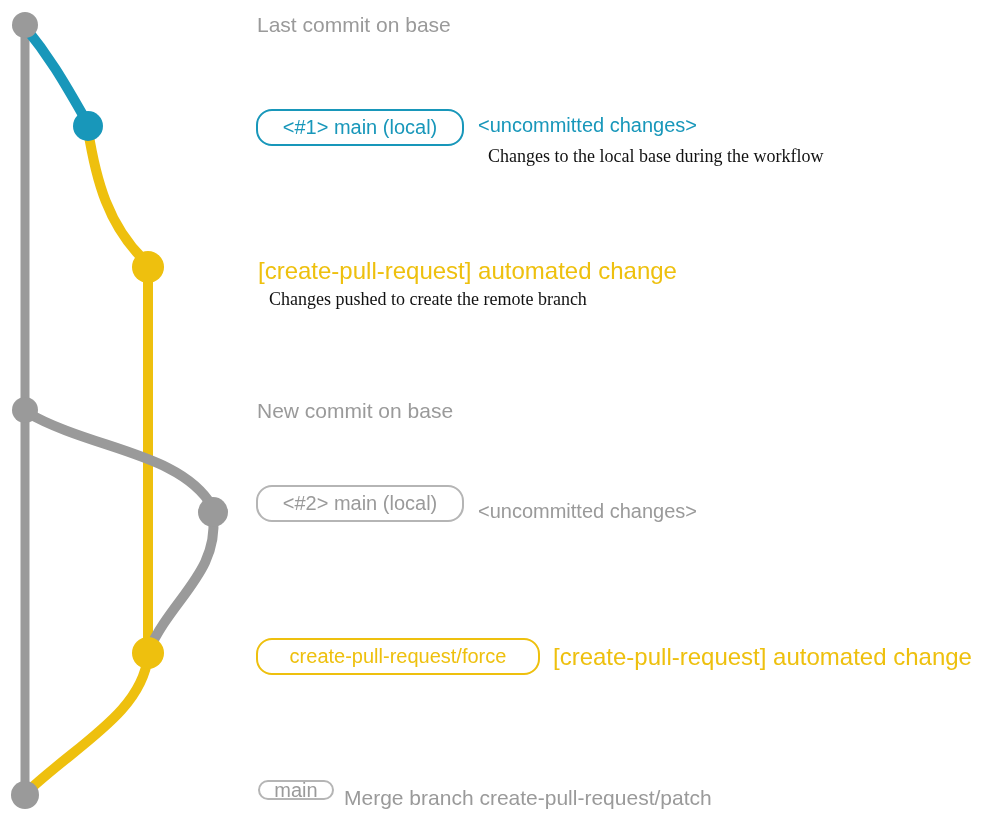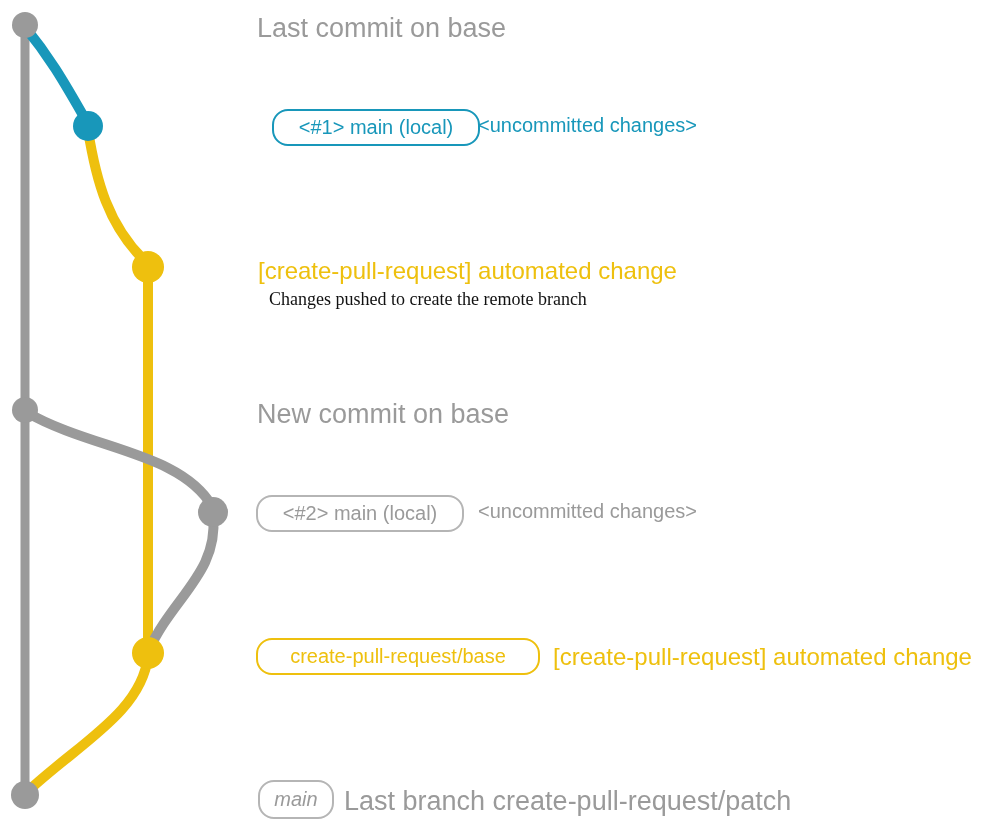--- a/index.html
+++ b/index.html
@@ -11,21 +11,21 @@
   .stroke-teal{stroke:var(--teal);}
   .stroke-yellow{stroke:var(--yellow);}
   .fill-gray{fill:var(--gray);}
   .fill-teal{fill:var(--teal);}
   .fill-yellow{fill:var(--yellow);}
 
   #graph-svg{position:absolute;left:0;top:0;}
 
   .abs{position:absolute;white-space:nowrap;}
 
-  .gray-heading{color:var(--gray);font-size:27px;}
+  .gray-heading{color:var(--gray);font-size:21px;}
   .teal-text{color:var(--teal);font-size:20px;}
   .yellow-text{color:var(--yellow);font-size:24px;}
   .gray-text{color:var(--gray);font-size:20px;}
   .caption{color:#111111;font-family:"Liberation Serif",serif;font-size:18px;}
 
   .tag-box{display:flex;align-items:center;justify-content:center;
            box-sizing:border-box;border-radius:16px;border:2px solid;}
   .tag-teal{border-color:var(--teal);color:var(--teal);}
   .tag-yellow{border-color:var(--yellow);color:var(--yellow);}
   .tag-gray{border-color:var(--gray_border);color:var(--gray);}
@@ -56,38 +56,39 @@
     <circle cx="88" cy="126" r="15" class="fill-teal"></circle>
     <circle cx="148" cy="267" r="16" class="fill-yellow"></circle>
     <circle cx="25" cy="410" r="13" class="fill-gray"></circle>
     <circle cx="213" cy="512" r="15" class="fill-gray"></circle>
     <circle cx="148" cy="653" r="16" class="fill-yellow"></circle>
     <circle cx="25" cy="795" r="14" class="fill-gray"></circle>
   </svg>
 
   <div class="abs gray-heading" style="left:257px;top:13px;">Last commit on base</div>
 
-  <div class="abs tag-box tag-teal" style="left:272px;top:109px;width:208px;height:37px;">
+  <div class="abs tag-box tag-teal" style="left:256px;top:109px;width:208px;height:37px;">
     <span>&lt;#1&gt; main (local)</span>
   </div>
   <div class="abs teal-text" style="left:478px;top:114px;">&lt;uncommitted changes&gt;</div>
+  <div class="abs caption" style="left:488px;top:146px;">Changes to the local base during the workflow</div>
 
   <div class="abs yellow-text" style="left:258px;top:257px;">[create-pull-request] automated change</div>
   <div class="abs gray-heading" style="left:257px;top:399px;">New commit on base</div>
 
   <div class="abs caption" style="left:269px;top:289px;">Changes pushed to create the remote branch</div>
 
-  <div class="abs tag-box tag-gray" style="left:256px;top:495px;width:208px;height:37px;">
+  <div class="abs tag-box tag-gray" style="left:256px;top:485px;width:208px;height:37px;">
     <span>&lt;#2&gt; main (local)</span>
   </div>
   <div class="abs gray-text" style="left:478px;top:500px;">&lt;uncommitted changes&gt;</div>
 
   <div class="abs tag-box tag-yellow" style="left:256px;top:638px;width:284px;height:37px;">
-    <span>create-pull-request/base</span>
+    <span>create-pull-request/force</span>
   </div>
   <div class="abs yellow-text" style="left:553px;top:643px;">[create-pull-request] automated change</div>
 
-  <div class="abs tag-box tag-gray" style="left:258px;top:780px;width:76px;height:39px;font-style:italic;">
+  <div class="abs tag-box tag-gray" style="left:258px;top:780px;width:76px;height:20px;">
     <span>main</span>
   </div>
-  <div class="abs gray-heading" style="left:344px;top:786px;">Last branch create-pull-request/patch</div>
+  <div class="abs gray-heading" style="left:344px;top:786px;">Merge branch create-pull-request/patch</div>
 
 </div>
 
 </body></html>

